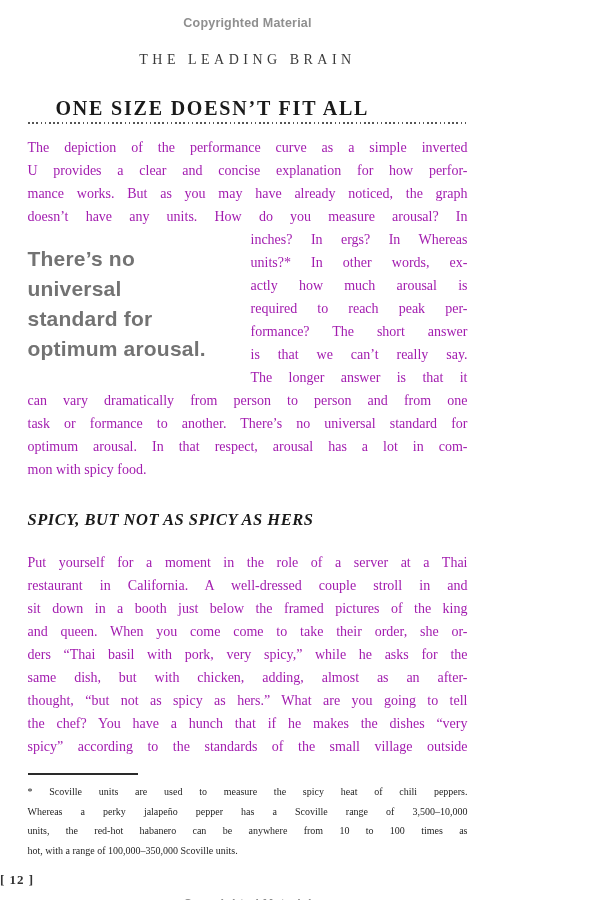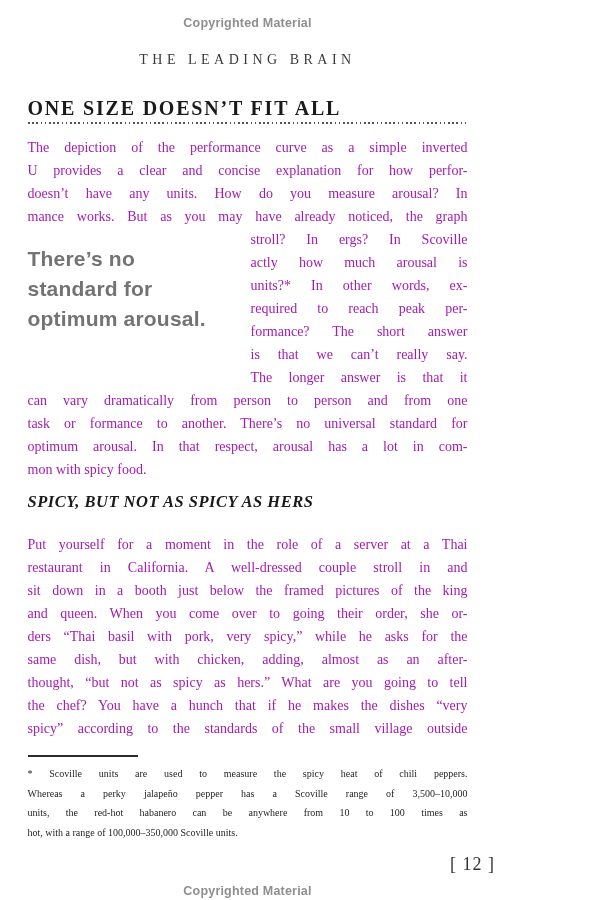--- a/index.html
+++ b/index.html
@@ -32,20 +32,21 @@
     width: 440px;
     margin: 0 auto;
   }
   .section-heading {
     margin-top: 29px;
     font-size: 20px;
     font-weight: bold;
     letter-spacing: 1.8px;
     color: #1a1a1a;
     line-height: 22px;
+    margin-left: 28px;
   }
   .dotted-rule {
     margin-top: 3px;
     height: 2px;
     background: repeating-linear-gradient(to right, #555 0 1.6px, transparent 1.6px 4.2px);
   }
   .bl {
     font-size: 14px;
     line-height: 23px;
     color: #a21caf;
@@ -61,21 +62,21 @@
   .pq-line {
     font-family: "Liberation Sans", sans-serif;
     font-weight: bold;
     font-size: 21px;
     line-height: 30px;
     letter-spacing: 0.2px;
     color: #737373;
   }
   .rightcol { width: 217px; margin-left: 18px; }
   .subheading {
-    margin-top: 10px;
+    margin-top: 28px;
     font-size: 16.5px;
     font-weight: bold;
     font-style: italic;
     letter-spacing: 0.5px;
     color: #1a1a1a;
     line-height: 22px;
   }
   .para2 { margin-top: 20px; }
   .footnote { margin-top: 15px; }
   .footnote-rule {
@@ -84,78 +85,80 @@
     border-top: 2px solid #2a2a2a;
     margin-bottom: 7px;
   }
   .fl {
     font-size: 10px;
     line-height: 19.5px;
     color: #1e1e1e;
   }
   .page-number {
     margin-top: 12px;
-    text-align: right;
-    font-size: 18px;
+    text-align: left;
+    font-size: 13px;
     letter-spacing: 1px;
     color: #333333;
+    font-weight: bold;
   }
 </style>
 </head>
 <body>
 
 <div class="page">
 
   <div class="copyright copyright-top">Copyrighted Material</div>
 
   <div class="running-head">THE LEADING BRAIN</div>
 
   <div class="content">
 
     <div class="section-heading">ONE SIZE DOESN’T FIT ALL</div>
     <div class="dotted-rule"></div>
 
     <div class="para1">
       <div class="bl jl">The depiction of the performance curve as a simple inverted</div>
       <div class="bl jl">U provides a clear and concise explanation for how perfor-</div>
+      <div class="bl jl">mance works. But as you may have already noticed, the graph</div>
       <div class="bl jl">doesn’t have any units. How do you measure arousal? In</div>
-      <div class="bl jl">mance works. But as you may have already noticed, the graph</div>
     </div>
 
     <div class="media-row">
       <div class="pullquote">
         <div class="pq-line">There’s no</div>
+        <div class="pq-line">universal</div>
         <div class="pq-line">standard for</div>
         <div class="pq-line">optimum arousal.</div>
       </div>
       <div class="rightcol">
-        <div class="bl jl">stroll? In ergs? In Scoville</div>
+        <div class="bl jl">inches? In ergs? In Whereas</div>
+        <div class="bl jl">units?* In other words, ex-</div>
         <div class="bl jl">actly how much arousal is</div>
-        <div class="bl jl">units?* In other words, ex-</div>
         <div class="bl jl">required to reach peak per-</div>
         <div class="bl jl">formance? The short answer</div>
         <div class="bl jl">is that we can’t really say.</div>
         <div class="bl jl">The longer answer is that it</div>
       </div>
     </div>
 
     <div class="para1b">
       <div class="bl jl">can vary dramatically from person to person and from one</div>
       <div class="bl jl">task or formance to another. There’s no universal standard for</div>
       <div class="bl jl">optimum arousal. In that respect, arousal has a lot in com-</div>
       <div class="bl ll">mon with spicy food.</div>
     </div>
 
     <div class="subheading">SPICY, BUT NOT AS SPICY AS HERS</div>
 
     <div class="para2">
       <div class="bl jl">Put yourself for a moment in the role of a server at a Thai</div>
       <div class="bl jl">restaurant in California. A well-dressed couple stroll in and</div>
       <div class="bl jl">sit down in a booth just below the framed pictures of the king</div>
-      <div class="bl jl">and queen. When you come over to going their order, she or-</div>
+      <div class="bl jl">and queen. When you come come to take their order, she or-</div>
       <div class="bl jl">ders “Thai basil with pork, very spicy,” while he asks for the</div>
       <div class="bl jl">same dish, but with chicken, adding, almost as an after-</div>
       <div class="bl jl">thought, “but not as spicy as hers.” What are you going to tell</div>
       <div class="bl jl">the chef? You have a hunch that if he makes the dishes “very</div>
       <div class="bl jl">spicy” according to the standards of the small village outside</div>
     </div>
 
     <div class="footnote">
       <div class="footnote-rule"></div>
       <div class="fl jl">*  Scoville units are used to measure the spicy heat of chili peppers.</div>

